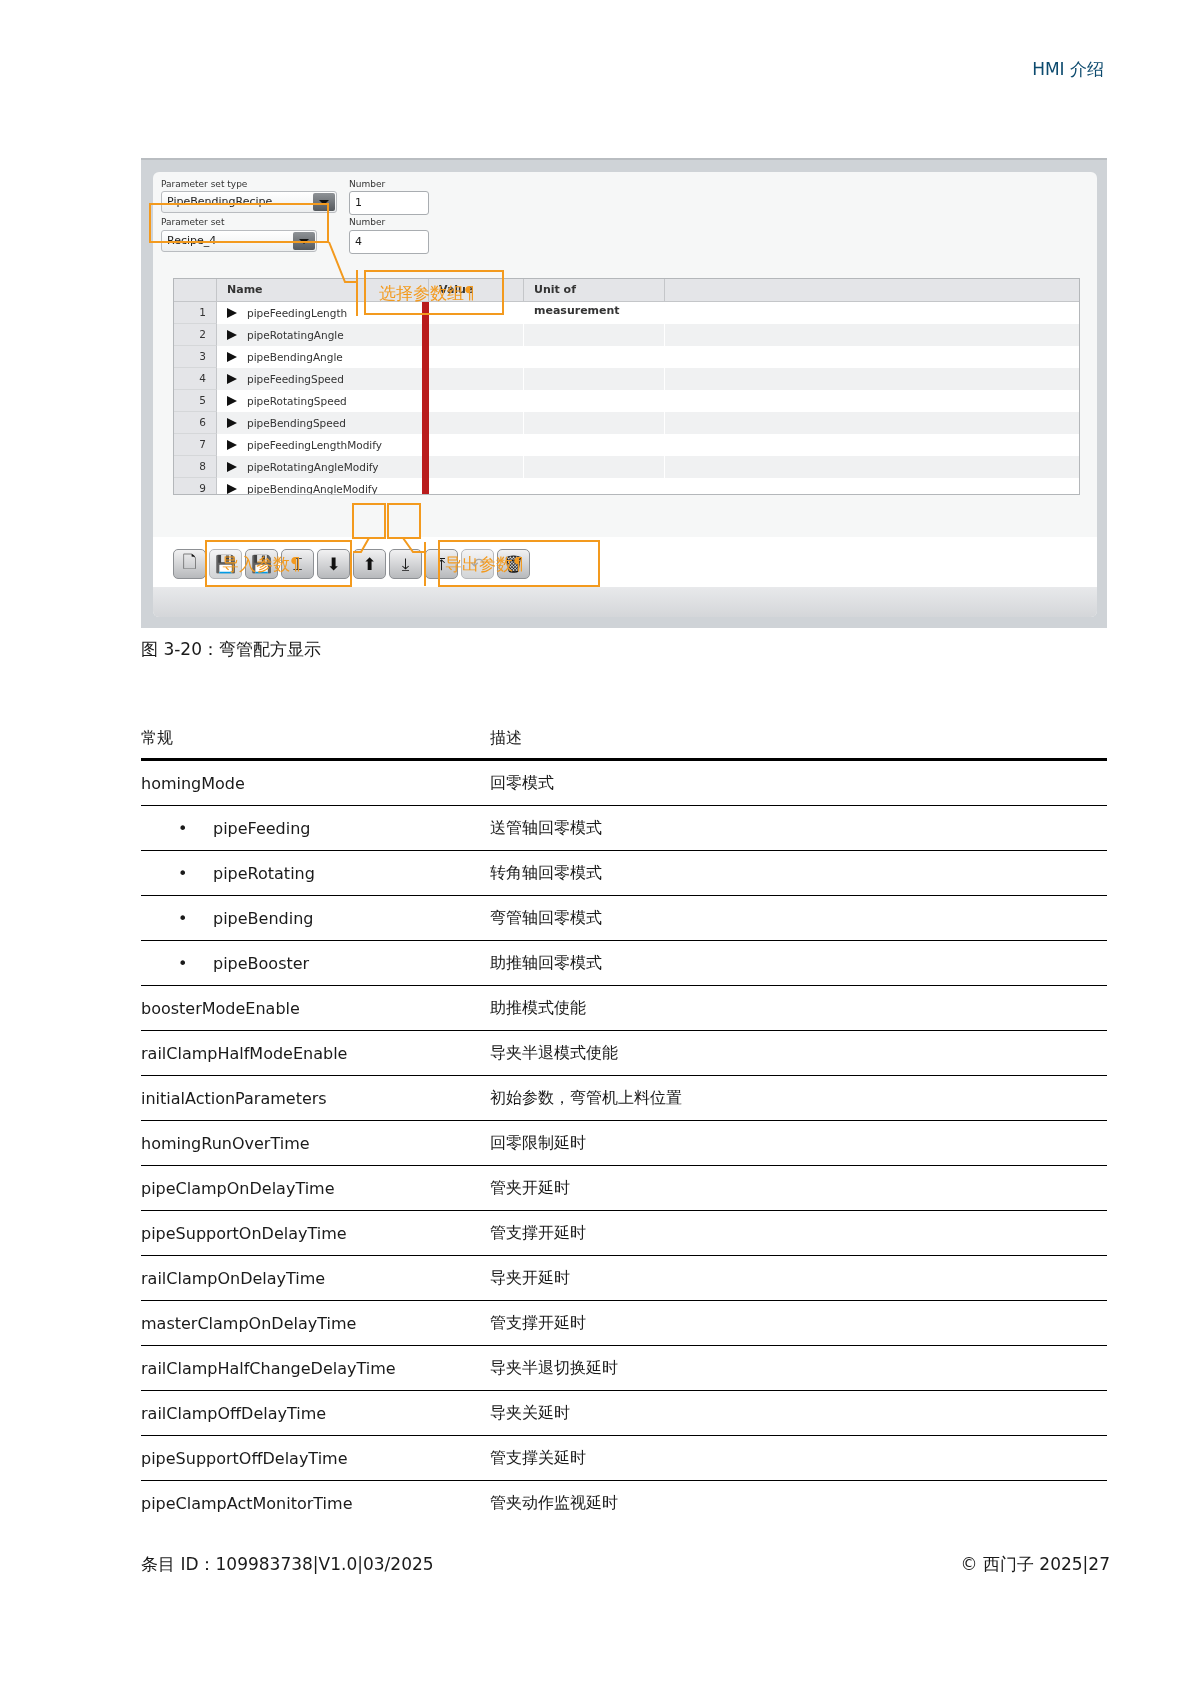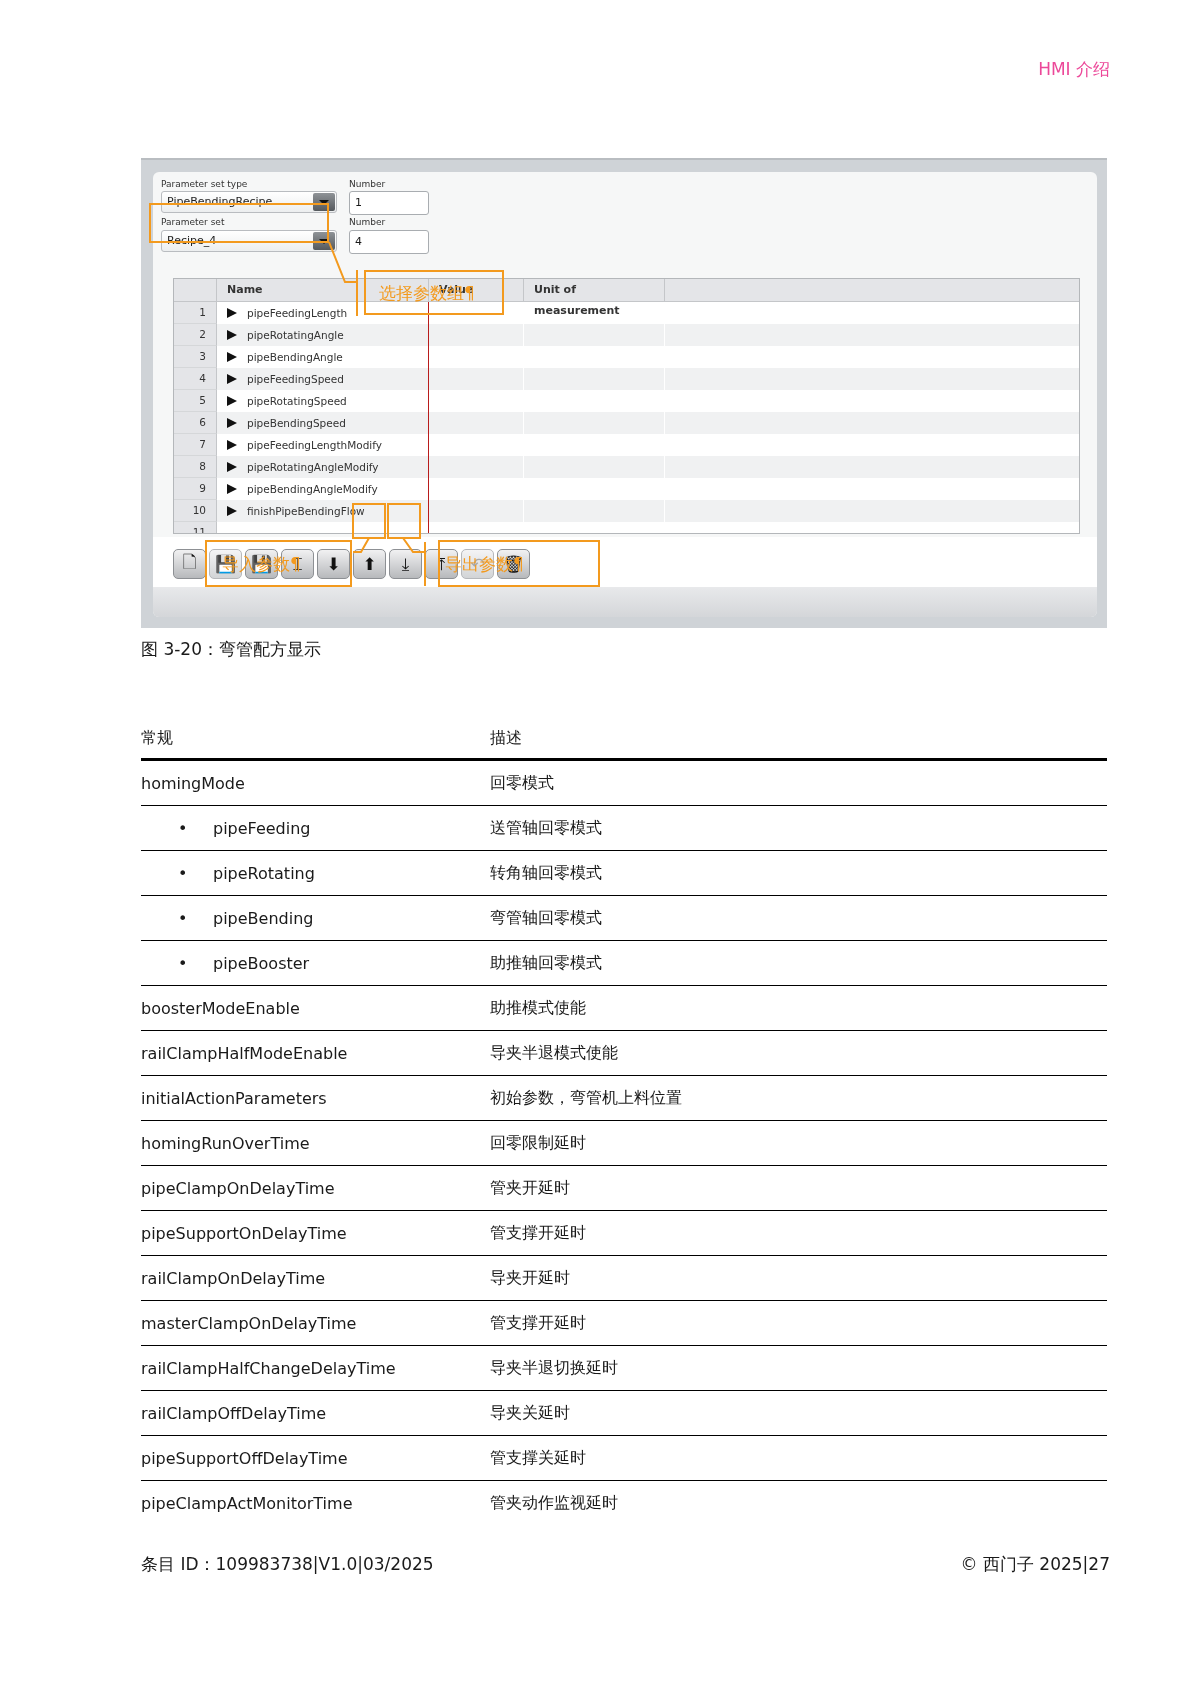--- a/index.html
+++ b/index.html
@@ -1,42 +1,42 @@
 <!DOCTYPE html>
 <html><head>
 <meta charset="utf-8">
 <style>
   html, body { margin: 0; padding: 0; background: #ffffff; }
   body { width: 1190px; height: 1683px; position: relative; font-family: "DejaVu Sans", "Liberation Sans", sans-serif; color: #1a1a1a; overflow: hidden; }
 
-  .page-header { position: absolute; top: 58px; right: 80px; font-size: 17px; color: #ec4899; }
+  .page-header { position: absolute; top: 58px; right: 86px; font-size: 17px; color: #0c4a6e; }
 
   
   .figure { position: absolute; left: 141px; top: 158px; width: 966px; height: 470px; background: #cfd3d7; border-top: 2px solid #b9bdc1; box-sizing: border-box; }
   .panel { position: absolute; left: 12px; top: 12px; width: 944px; height: 445px; background: #f6f7f7; border-radius: 6px; }
   .panel-footer-band { position: absolute; left: 0; right: 0; bottom: 0; height: 30px; background: linear-gradient(#e8e9eb, #d4d6d9); border-radius: 0 0 6px 6px; }
   .toolbar-band { position: absolute; left: 0; right: 0; top: 365px; height: 55px; background: #ffffff; }
 
   .field-label { position: absolute; font-size: 9px; color: #333; }
   .combo { position: absolute; height: 22px; background: linear-gradient(#ffffff, #eceeef); border: 1px solid #b9bcc0; border-radius: 3px; box-sizing: border-box; font-size: 11px; line-height: 20px; padding-left: 5px; color: #222; }
   .combo .combo-btn { position: absolute; right: 1px; top: 1px; width: 22px; height: 18px; background: linear-gradient(#8f9397, #55595d); border-radius: 2px; }
   .combo .combo-btn::after { content: ""; position: absolute; left: 6px; top: 7px; border-left: 5px solid transparent; border-right: 5px solid transparent; border-top: 5px solid #111; }
   .num-field { position: absolute; width: 80px; height: 24px; background: #ffffff; border: 1px solid #a9adb1; border-radius: 3px; box-sizing: border-box; font-size: 11px; line-height: 22px; padding-left: 5px; }
 
   .highlight { position: absolute; border: 2px solid #f39a1e; box-sizing: border-box; }
   .callout { position: absolute; border: 2px solid #f39a1e; box-sizing: border-box; color: #f39a1e; font-size: 17px; }
   .callout span { position: absolute; }
   .leader { position: absolute; background: #f39a1e; }
-  .grid-wrap { position: absolute; left: 20px; top: 106px; width: 907px; height: 256px; border: 1px solid #b4b7ba; background: #fff; box-sizing: border-box; overflow: hidden; }
+  .grid-wrap { position: absolute; left: 20px; top: 106px; width: 907px; height: 217px; border: 1px solid #b4b7ba; background: #fff; box-sizing: border-box; overflow: hidden; }
   .grid-head { display: flex; height: 22px; background: #e4e5e8; border-bottom: 1px solid #c4c6c9; font-size: 11px; font-weight: bold; color: #333; line-height: 21px; }
   .grid-head div { border-right: 1px solid #c4c6c9; box-sizing: border-box; padding-left: 10px; }
   .grid-row { display: flex; height: 22px; font-size: 10.5px; line-height: 21px; color: #333; }
   .grid-row.alt { background: #f0f1f2; }
   .grid-row .c-idx { width: 43px; background: #e4e5e8; border-right: 1px solid #c4c6c9; text-align: right; padding-right: 10px; box-sizing: border-box; border-bottom: 1px solid #d5d7d9; }
-  .grid-row .c-name { width: 212px; padding-left: 10px; box-sizing: border-box; border-right: 1px solid #b91c1c; display: flex; align-items: center; }
+  .grid-row .c-name { width: 212px; padding-left: 10px; box-sizing: border-box; border-right: 7px solid #b91c1c; display: flex; align-items: center; }
   .grid-row .c-val { width: 95px; border-right: 1px solid #fff; box-sizing: border-box; }
   .grid-row .c-unit { width: 141px; border-right: 1px solid #fff; box-sizing: border-box; }
   .grid-row .c-rest { flex: 1; }
   .tri { display: inline-block; width: 0; height: 0; border-top: 5px solid transparent; border-bottom: 5px solid transparent; border-left: 10px solid #111; margin-right: 10px; }
 
   
   .tb { position: absolute; top: 377px; left: 20px; display: flex; gap: 3px; }
   .tb-btn { width: 33px; height: 30px; border-radius: 5px; background: linear-gradient(#f1f1f2, #b7b9bc); border: 1px solid #8d9094; box-sizing: border-box; display: flex; align-items: center; justify-content: center; font-size: 17px; color: #111; }
   .tb-btn.disabled { color: #a8a8a8; background: linear-gradient(#f4f4f5, #d2d4d6); border-color: #b6b8bb; }
 
@@ -67,21 +67,21 @@
 
     <div class="field-label" style="left:8px;top:7px;">Parameter set type</div>
     <div class="combo" style="left:8px;top:19px;width:176px;">
       <span>PipeBendingRecipe</span>
       <span class="combo-btn"></span>
     </div>
     <div class="field-label" style="left:196px;top:7px;">Number</div>
     <div class="num-field" style="left:196px;top:19px;">1</div>
 
     <div class="field-label" style="left:8px;top:45px;">Parameter set</div>
-    <div class="combo" style="left:8px;top:58px;width:176px;">
+    <div class="combo" style="left:8px;top:58px;width:156px;">
       <span>Recipe_4</span>
       <span class="combo-btn"></span>
     </div>
     <div class="field-label" style="left:196px;top:45px;">Number</div>
     <div class="num-field" style="left:196px;top:58px;">4</div>
 
     <div class="grid-wrap">
       <div class="grid-head">
         <div style="width:43px;"></div>
         <div style="width:212px;">Name</div>

